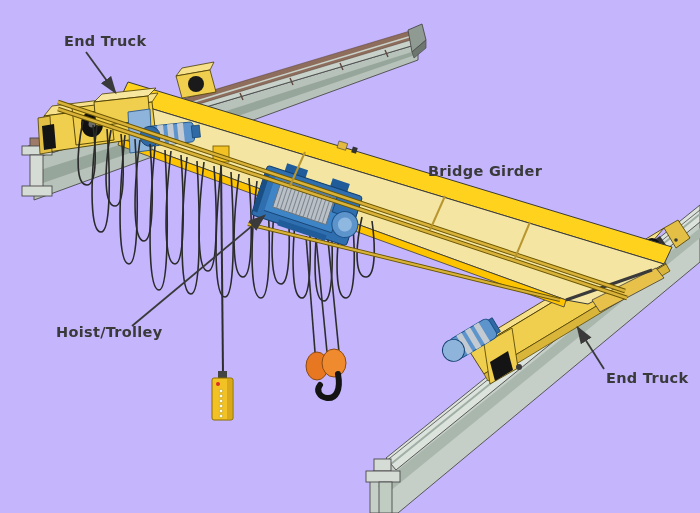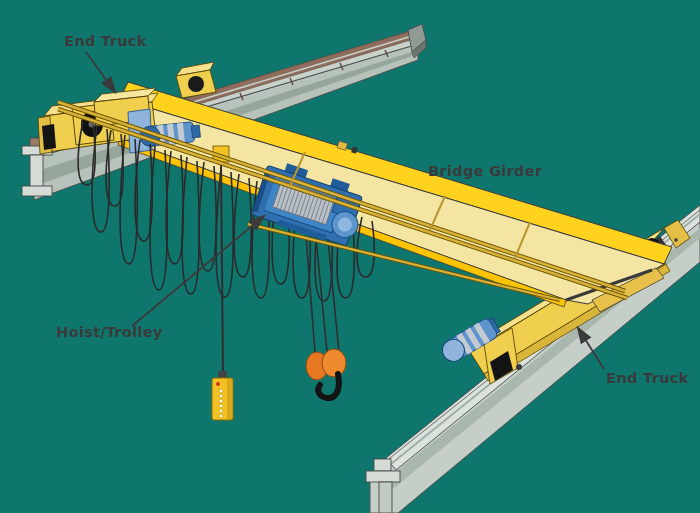--- a/index.html
+++ b/index.html
@@ -1,16 +1,16 @@
 <!DOCTYPE html>
 <html><head>
 <meta charset="utf-8">
 <style>
   html,body{margin:0;padding:0;background:#ffffff;}
-  .stage{position:relative;width:700px;height:513px;background:#0f766e;overflow:hidden;
+  .stage{position:relative;width:700px;height:513px;background:#c4b5fd;overflow:hidden;
          font-family:"DejaVu Sans", sans-serif;}
   svg{display:block;}
   .lbl{font-family:"DejaVu Sans", sans-serif;font-size:14.5px;font-weight:600;
        fill:#3a3a3a;letter-spacing:.3px;}
 </style>
 </head>
 <body>
 
 <div class="stage">
 <svg width="700" height="513" viewBox="0 0 700 513">

